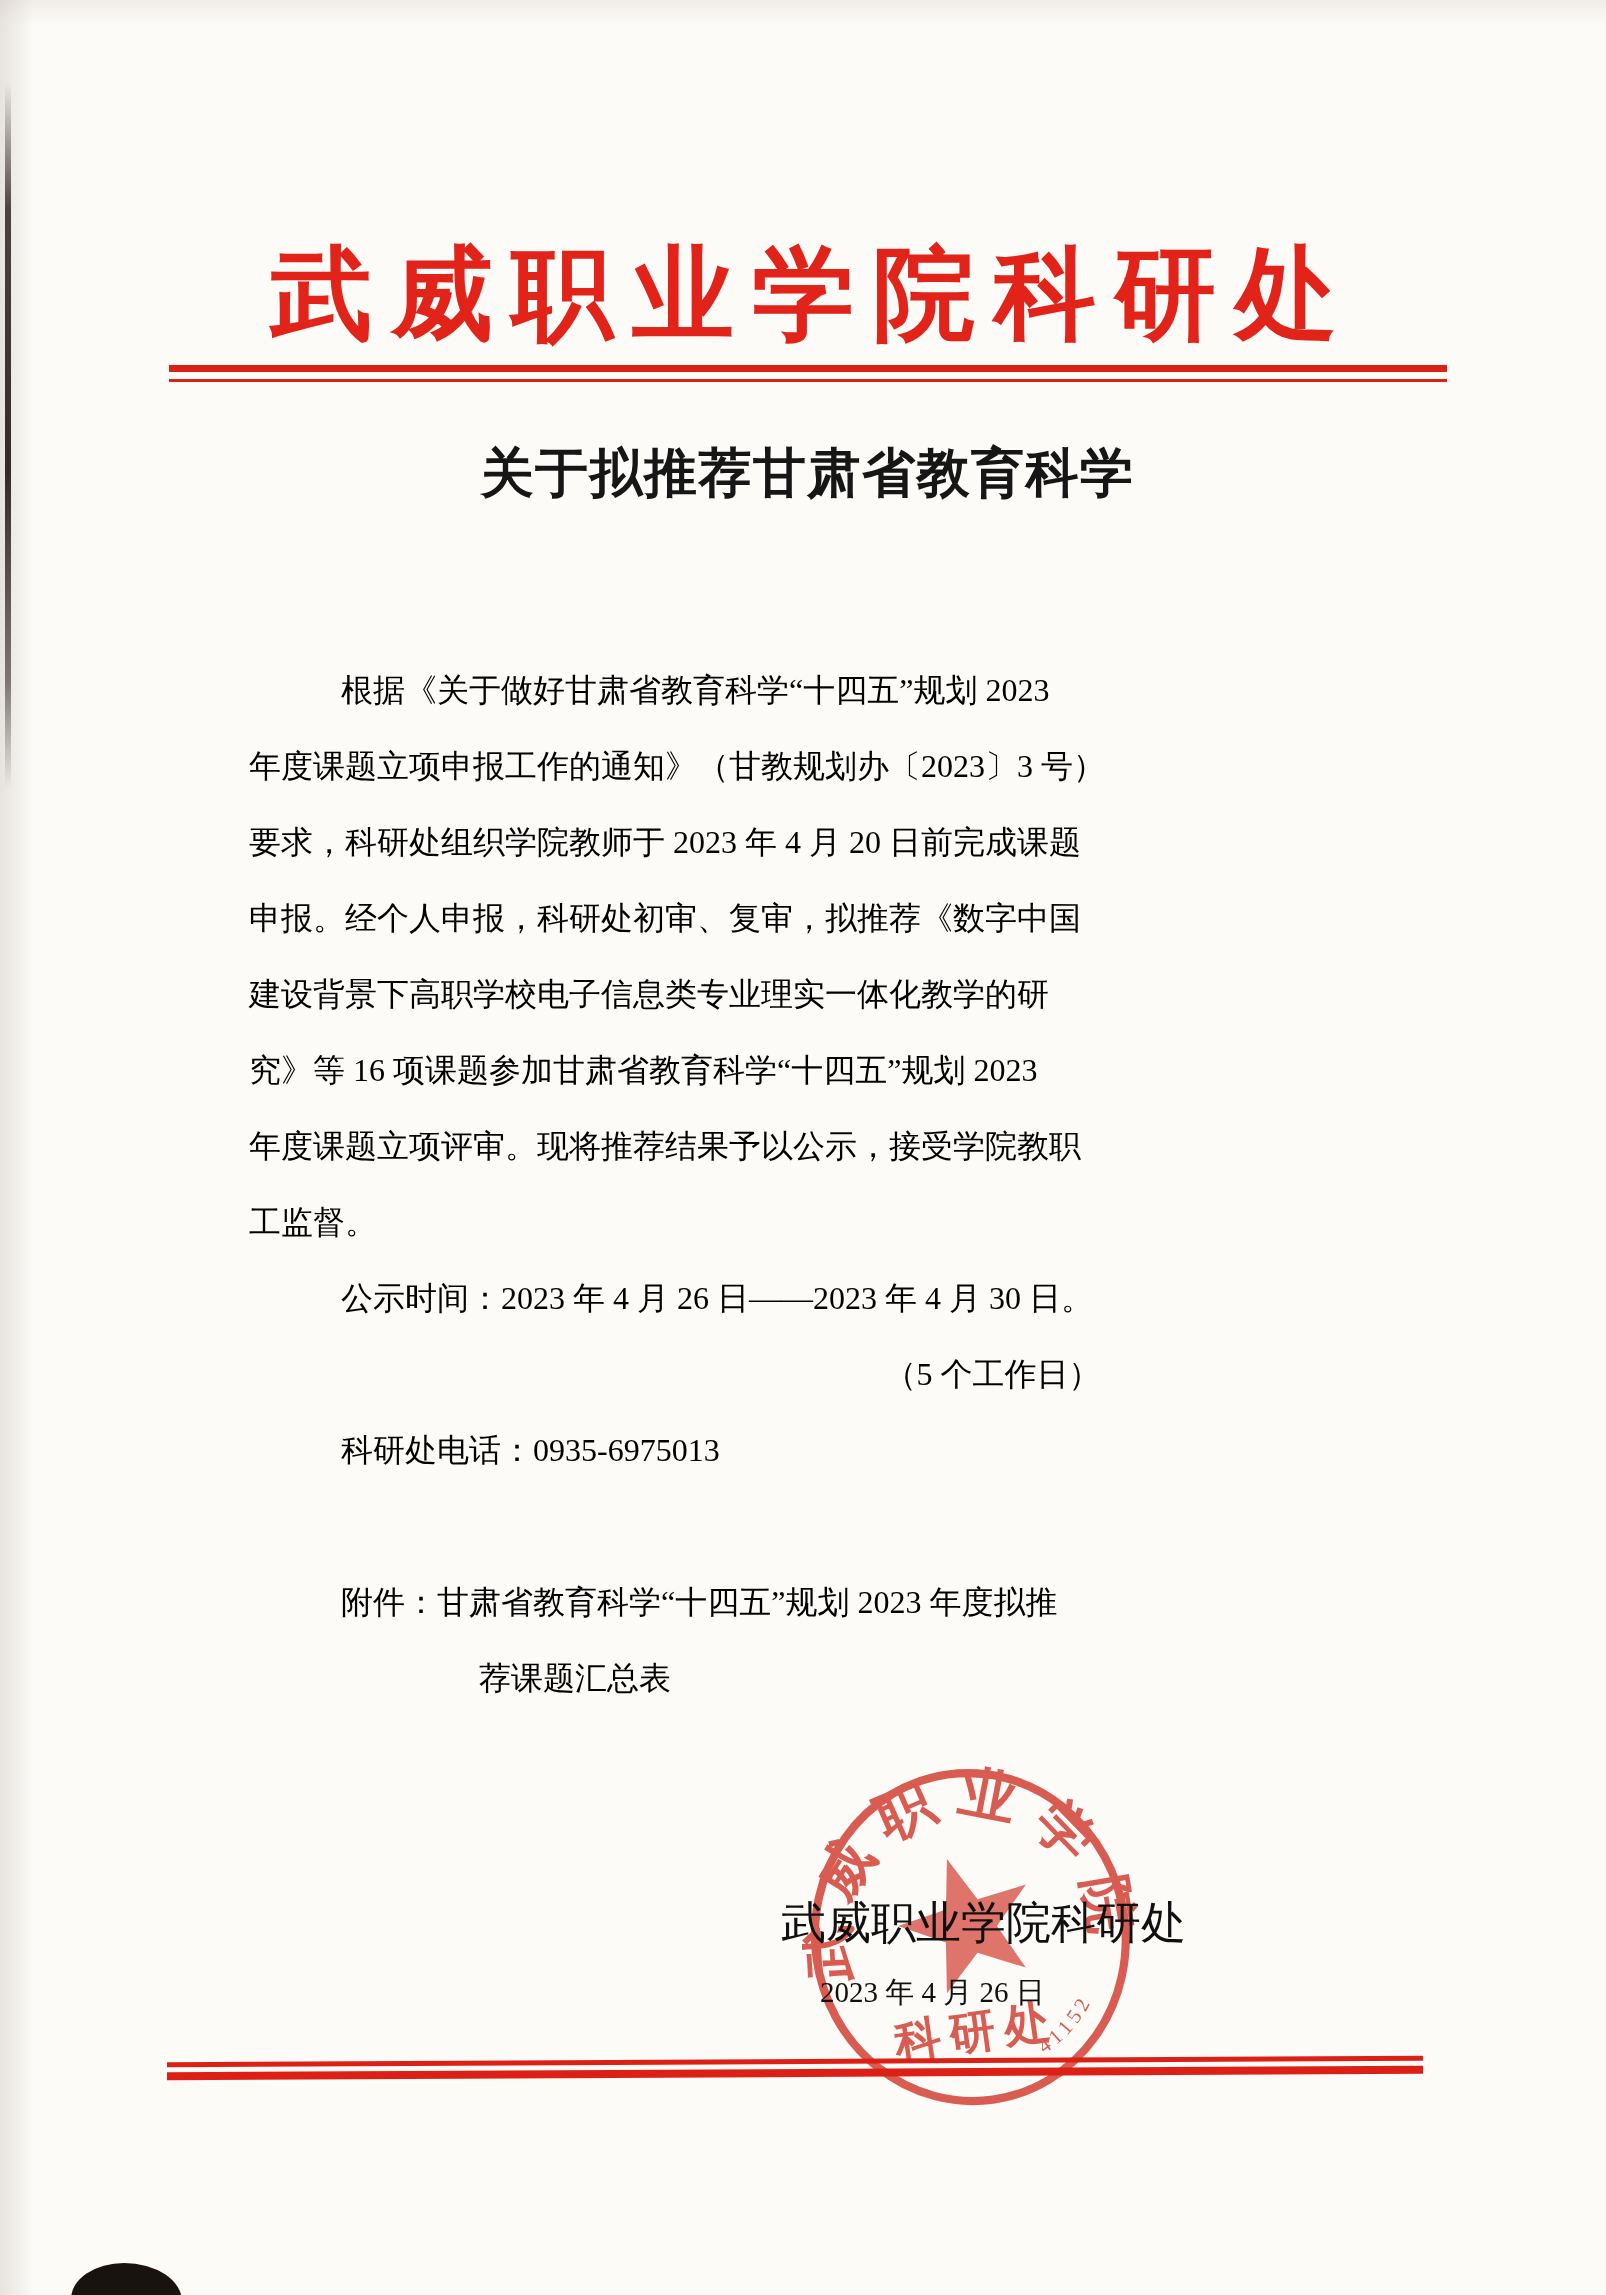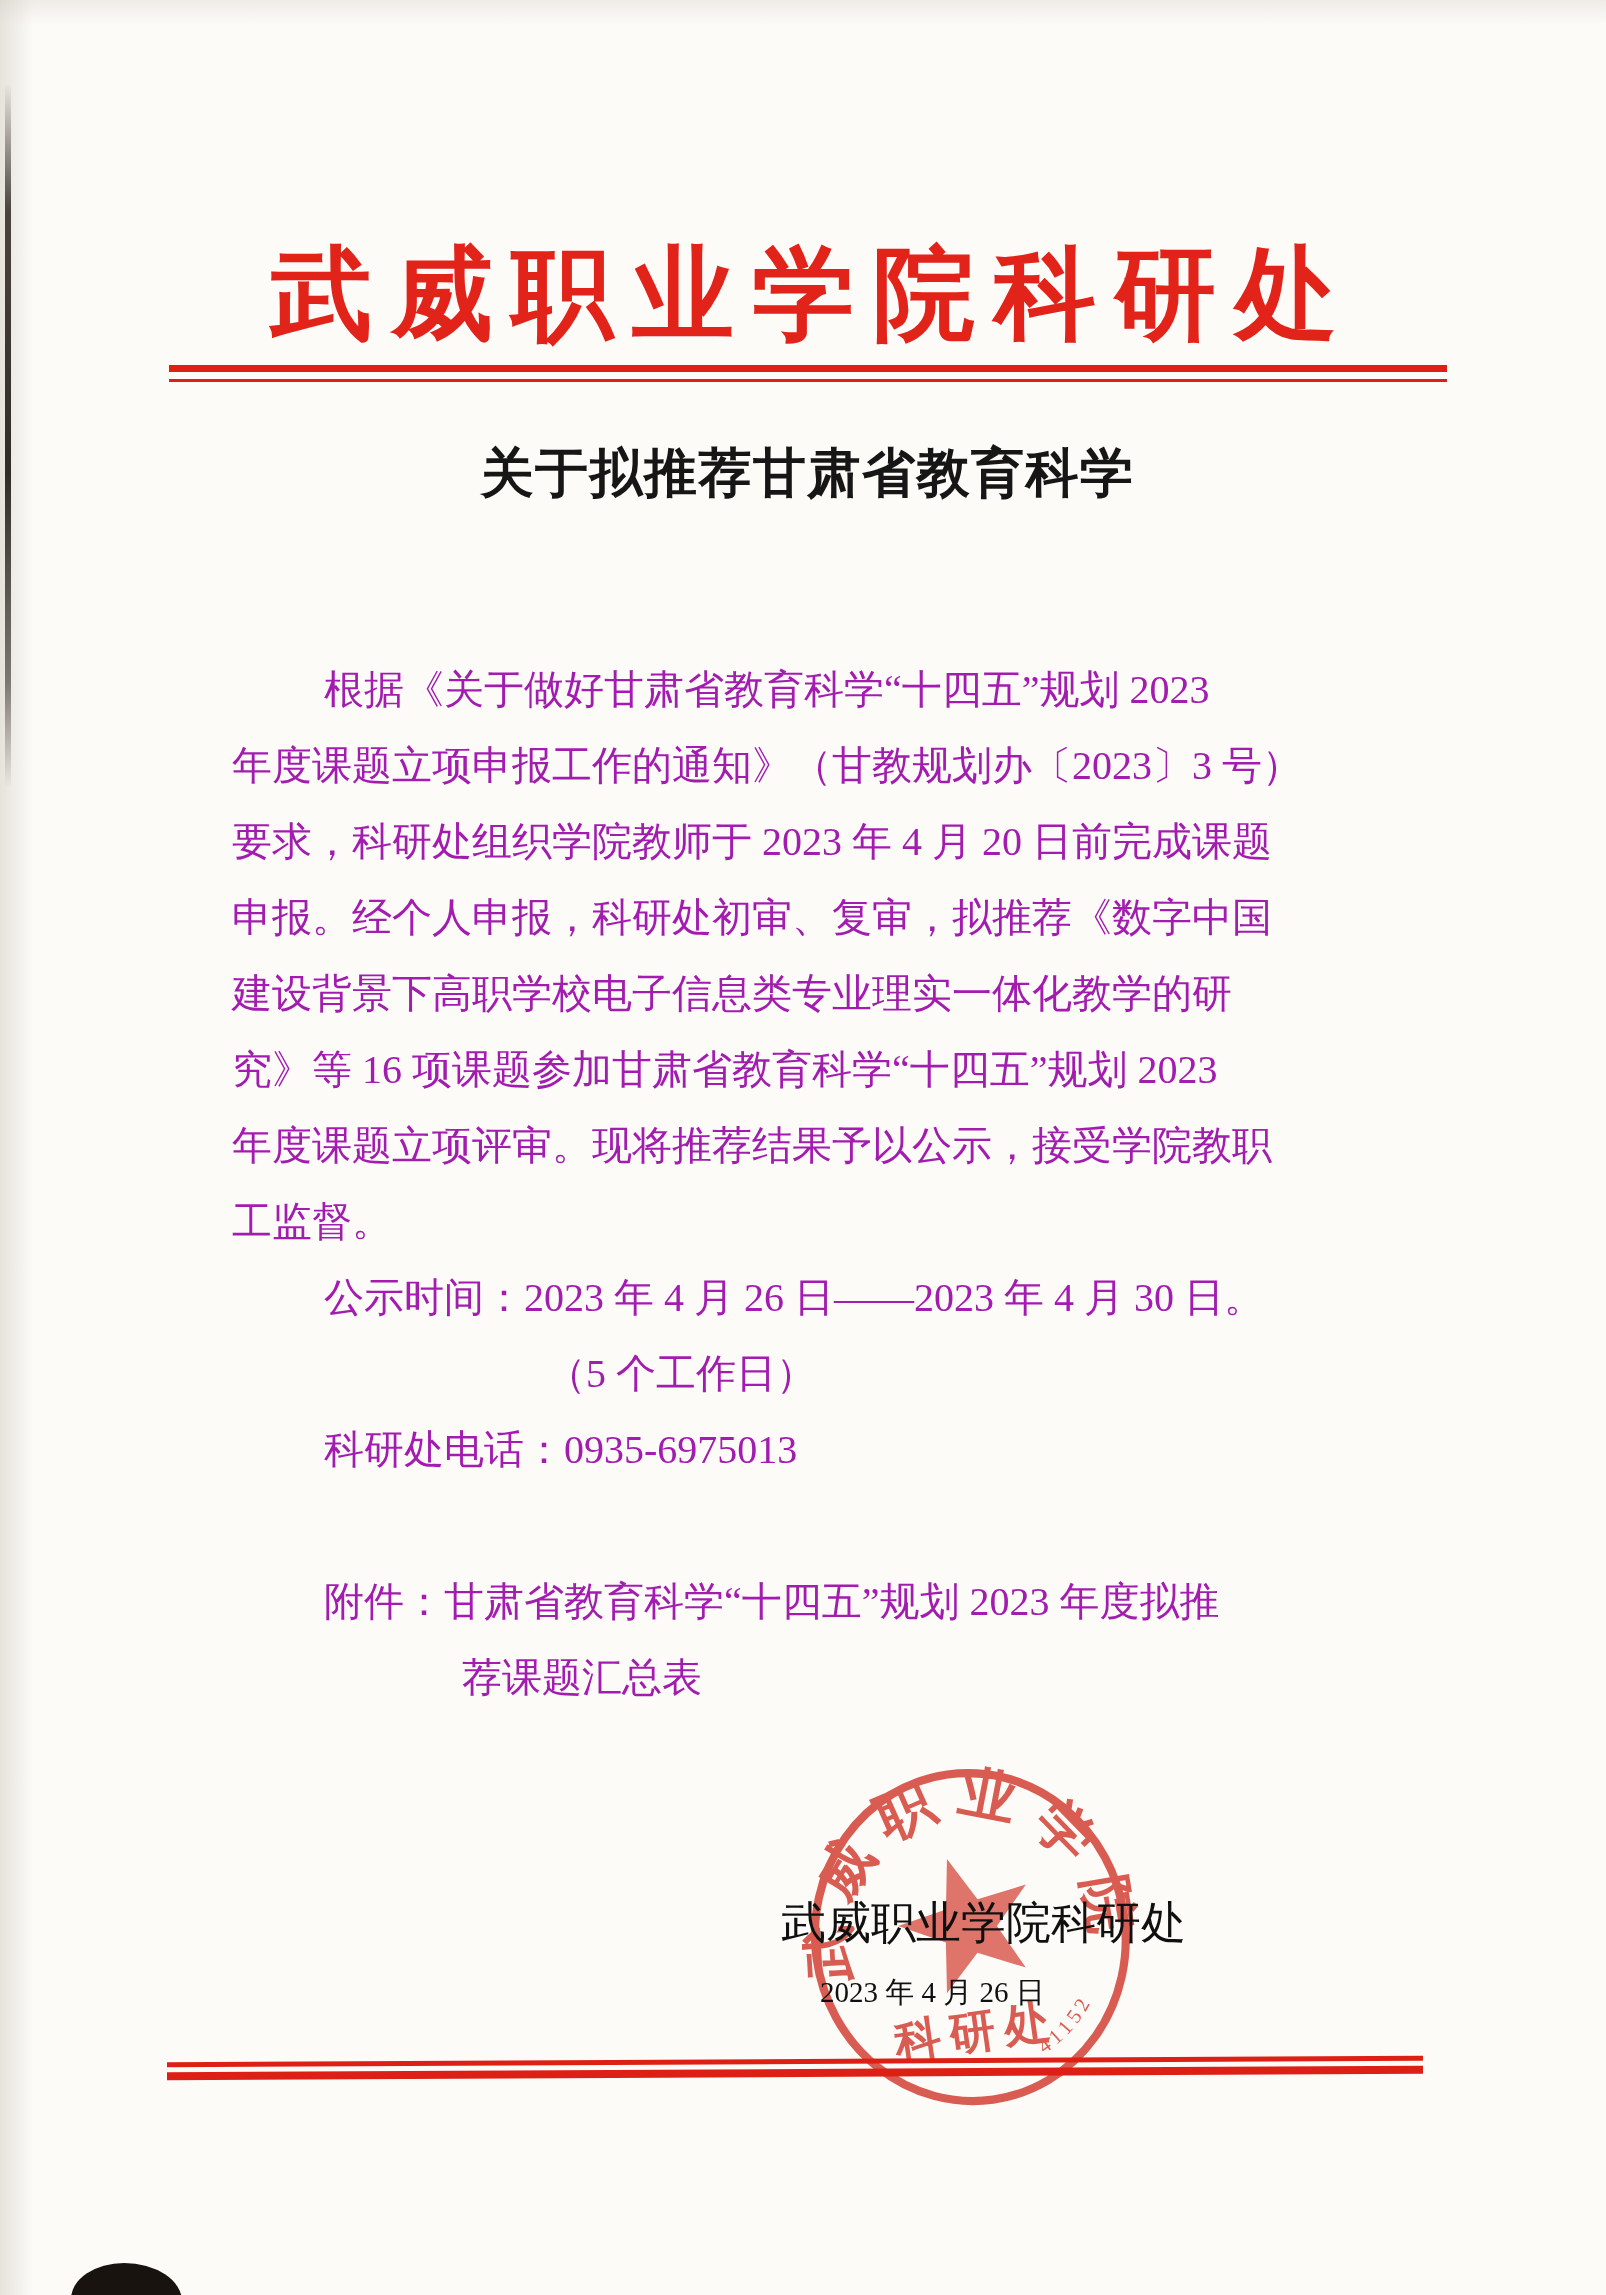--- a/index.html
+++ b/index.html
@@ -25,26 +25,26 @@
     font-size:102px;line-height:111px;font-weight:bold;letter-spacing:18.6px;
     color:#e2231a;white-space:nowrap;text-indent:18.6px;}
   .head-rule-thick{position:absolute;top:365px;left:169px;width:1278px;height:6.7px;background:#dd2016;}
   .head-rule-thin{position:absolute;top:379px;left:169px;width:1278px;height:3px;background:#dd2016;}
 
   
   .doc-title{position:absolute;top:434px;left:4px;width:100%;text-align:center;
     font-size:53px;line-height:79px;font-weight:bold;color:#161616;letter-spacing:1.5px;}
 
   
-  .doc-body{position:absolute;left:232px;top:652px;width:1173px;
-    font-size:40px;line-height:76px;color:#a21caf;}
+  .doc-body{position:absolute;left:249px;top:652px;width:1173px;
+    font-size:32px;line-height:76px;color:#000000;}
   .line{white-space:nowrap;}
   .ind2{padding-left:92px;}
   .ind5{padding-left:230px;}
-  .ind7{padding-left:314px;}
+  .ind7{padding-left:314px;text-align:center;}
   .spacer{height:76px;}
 
   
   .sig-org{position:absolute;left:781px;top:1893px;font-size:45px;color:#101010;
     white-space:nowrap;z-index:6;}
   .sig-date{position:absolute;left:820px;top:1973px;font-size:29px;color:#101010;
     white-space:nowrap;z-index:6;}
 
   
   .foot-rule-thin{position:absolute;top:2059px;left:167px;width:1256px;height:4.5px;background:#dd2016;

